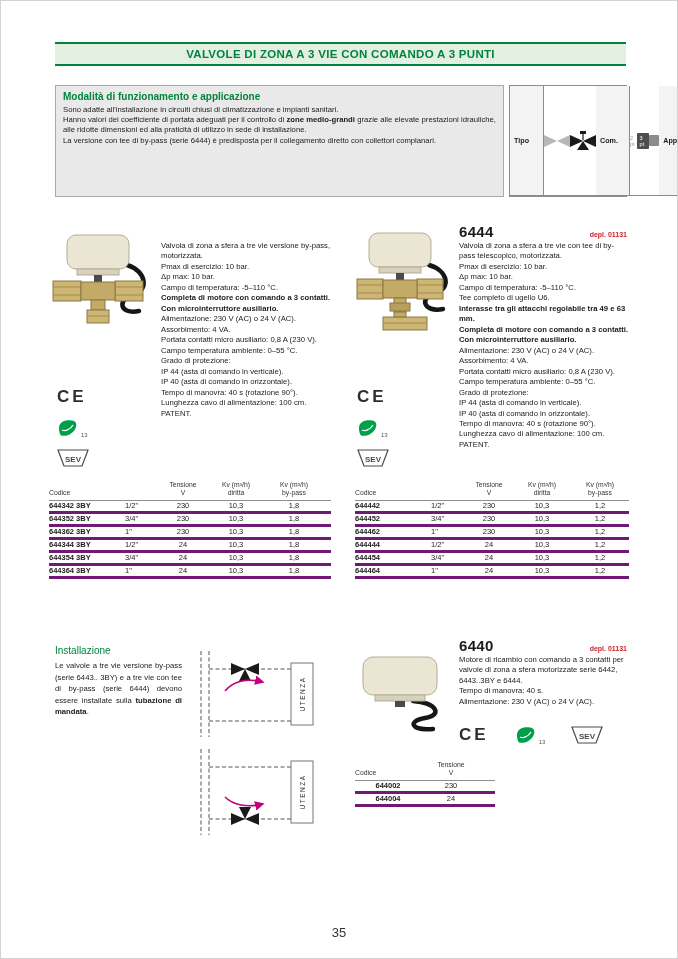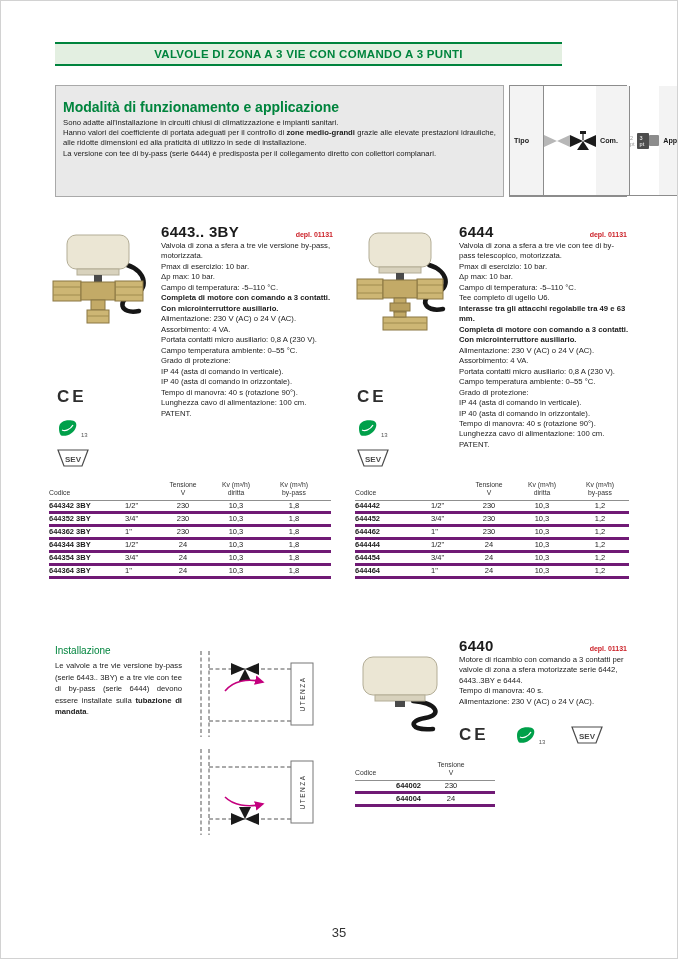--- a/index.html
+++ b/index.html
@@ -2,29 +2,29 @@
 <html><head>
 <meta charset="utf-8">
 <style>
   * { margin:0; padding:0; box-sizing:border-box; }
   html,body { background:#efefef; }
   body { font-family:"Liberation Sans","DejaVu Sans",sans-serif; color:#1b1b1b; }
   .page { position:relative; width:678px; height:959px; background:#ffffff; border:1px solid #d2d2d2; overflow:hidden; }
   .b { font-weight:bold; }
 
   
-  .title-bar { position:absolute; left:54px; top:41px; width:507px; height:24px;
+  .title-bar { position:absolute; left:54px; top:41px; width:571px; height:24px;
     background:#e3efe1; border-top:2px solid #00843d; border-bottom:2px solid #00843d;
     display:flex; align-items:center; justify-content:center; }
   .title-bar span { color:#00843d; font-size:11.5px; font-weight:bold; letter-spacing:.3px; }
 
   
   .intro-box { position:absolute; left:54px; top:84px; width:449px; height:112px;
     background:#e9e9e9; border:1px solid #a9a9a9; padding:5px 7px; }
-  .intro-box .ih { font-size:14px; color:#00843d; font-weight:bold; margin-bottom:3px;margin-top:8px; }
+  .intro-box .ih { font-size:10px; color:#00843d; font-weight:bold; margin-bottom:3px; }
   .intro-box p { font-size:7.7px; line-height:1.33; text-align:justify; }
 
   
   .spec { position:absolute; left:508px; top:84px; width:118px; height:112px;
     border:1px solid #8c8c8c; background:#fff; display:flex; flex-direction:row; }
   .spec-row { flex:1; display:flex; border-bottom:1px solid #8c8c8c; }
   .spec-row:last-child { border-bottom:none;gap:16px; }
   .spec-label { width:34px; border-right:1px solid #8c8c8c; display:flex; align-items:center;
     padding-left:4px; font-size:7.2px; font-weight:bold; background:#f3f3f3; }
   .spec-cells { flex:1; display:flex; align-items:center; justify-content:space-evenly; }
@@ -51,21 +51,21 @@
   
   .ptable { position:absolute; font-size:7.5px; color:#1b1b1b; }
   .ptable .thead { display:flex; align-items:flex-end; border-bottom:1px solid #8f8f8f; padding-bottom:2px; }
   .ptable .th { font-size:6.8px; color:#333; text-align:center; line-height:1.25; }
   .ptable .hline { display:block; }
   .ptable .tr { display:flex; align-items:center; height:13px; border-bottom:3px solid #701a75; }
   .col-code { width:74px; text-align:left; }
   .col-size { width:36px; text-align:left; padding-left:2px; }
   .col-v { width:48px; text-align:center; }
   .col-kv { width:58px; text-align:center; }
-  .col-code2 { width:66px; text-align:right; }
+  .col-code2 { width:66px; text-align:center; }
   .col-v2 { width:60px; text-align:center; }
   .code { font-weight:bold; }
 
   
   .install-head { position:absolute; left:54px; top:644px; font-size:10px; color:#00843d; font-weight:normal; }
   .install-text { position:absolute; left:54px; top:659px; width:127px; font-size:7.7px; line-height:1.5; text-align:justify; }
   .diagram { position:absolute; }
 
   .page-num { position:absolute; left:0; right:0; top:924px; text-align:center; font-size:13px; color:#333; }
 </style>
@@ -139,24 +139,20 @@
         <svg width="13" height="16" viewBox="0 0 13 16">
           <path d="M6.5,0 C6.5,0 12.5,7.5 12.5,11 A6,4.8 0 1 1 0.5,11 C0.5,7.5 6.5,0 6.5,0 Z" fill="#29abe2"></path>
         </svg>
         <svg width="13" height="16" viewBox="0 0 13 16">
           <path d="M6.5,0 C6.5,0 12.5,7.5 12.5,11 A6,4.8 0 1 1 0.5,11 C0.5,7.5 6.5,0 6.5,0 Z" fill="#aed4ea"></path>
         </svg>
       </div>
     </div>
   </div>
 
-  <div class="prod-header" style="left:160px;top:222px;width:172px;">
-    <span class="prod-code">6443.. 3BY</span>
-    <span class="depl">depl. 01131</span>
-  </div>
 
   <svg class="prod-img" style="left:46px;top:228px;" width="110" height="106" viewBox="0 0 110 106">
     <path d="M80,36 C100,42 102,62 86,66 C70,70 72,86 92,82" stroke="#161616" stroke-width="4.5" fill="none" stroke-linecap="round"></path>
     <rect x="20" y="6" width="62" height="34" rx="9" fill="#ebe6d4" stroke="#b3ad96"></rect>
     <rect x="30" y="40" width="42" height="6" fill="#d8d2bd" stroke="#b3ad96"></rect>
     <rect x="47" y="46" width="8" height="7" fill="#4a4a4a"></rect>
     <rect x="6" y="52" width="28" height="20" fill="#cdb674" stroke="#8a7743"></rect>
     <line x1="6" y1="58" x2="34" y2="58" stroke="#a08c4f"></line>
       <line x1="6" y1="66" x2="34" y2="66" stroke="#a08c4f"></line>
     <rect x="68" y="52" width="28" height="20" fill="#cdb674" stroke="#8a7743"></rect>

